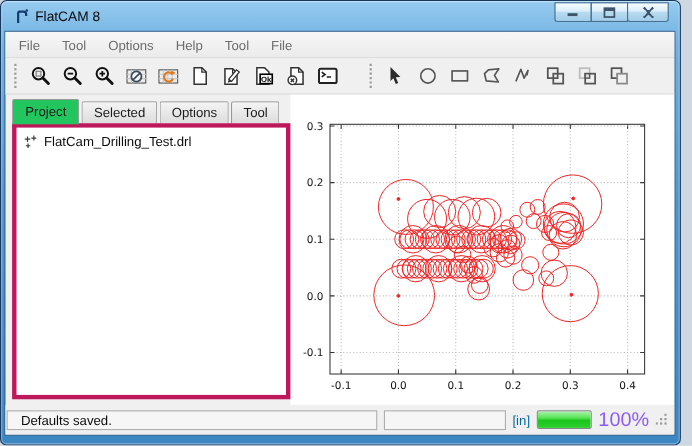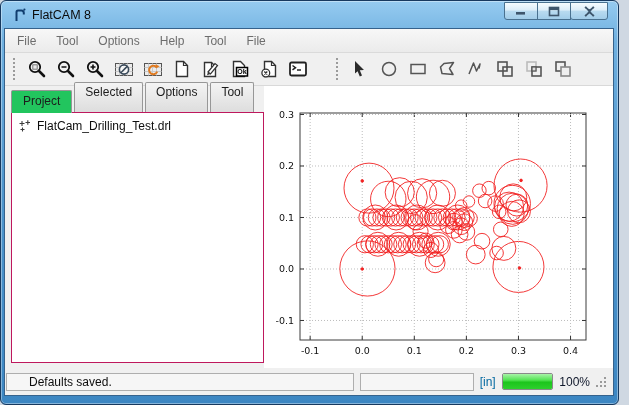--- a/index.html
+++ b/index.html
@@ -23,36 +23,36 @@
     background:linear-gradient(#f7f7f7,#ebebeb);border-bottom:1px solid #dadada;}
   .menu-item{font-size:12px;color:#6d6d6d;padding:4px 10px;}
   .toolbar{height:33px;display:flex;align-items:center;background:#f0f0f0;border-bottom:1px solid #d9d9d9;padding-left:5px;}
   .grip{width:3px;height:22px;border-left:2px dotted #9b9b9b;margin:0 6px 0 3px;}
   .grip.g2{margin-left:24px;}
   .tbtn{width:27px;height:27px;border:none;background:transparent;padding:0;margin:0 1px;
     display:flex;align-items:center;justify-content:center;}
   .main{flex:1;display:flex;min-height:0;}
   .left-panel{width:259px;display:flex;flex-direction:column;padding:3px 0 5px 6px;}
   .tabs{display:flex;align-items:flex-end;height:23px;position:relative;z-index:2;}
-  .tab{font-size:12px;color:#1c1c1c;line-height:14px;padding:2px 10px 13px;margin-right:2px;
+  .tab{font-size:12px;color:#1c1c1c;line-height:14px;padding:2px 10px 3px;margin-right:2px;
     background:linear-gradient(#f4f4f4,#dddddd);border:1px solid #979797;border-bottom:none;border-radius:2px 2px 0 0;}
   .tab.active{background:#22c55e;padding:3px 11px 5px;margin-bottom:-1px;}
-  .tree{flex:1;background:#fff;border:1px solid #be185d;position:relative;z-index:1;}
+  .tree{flex:1;background:#fff;border:4px solid #be185d;position:relative;z-index:1;}
   .tree-item{display:flex;align-items:center;gap:6px;padding:6px 0 0 5px;font-size:12px;color:#0d0d0d;}
   .right-panel{flex:1;background:#fff;position:relative;}
   .plot-svg{position:absolute;left:0;top:0;}
   .ticklabel{font-family:"DejaVu Sans",sans-serif;font-size:9.5px;fill:#101010;}
   .statusbar{height:27px;display:flex;align-items:center;gap:6px;padding:0 5px 0 1px;background:#f0f0f0;}
   .sunken{height:18px;border:1px solid #aeaeae;background:#f6f6f6;}
-  .status-msg{width:350px;font-size:12px;color:#0d0d0d;line-height:16px;padding-left:22px;}
+  .status-msg{width:350px;font-size:12px;color:#0d0d0d;line-height:16px;padding-left:12px;}
   .status-box2{width:115px;}
   .units{font-size:12px;color:#0369a1;}
   .pbar{width:52px;height:17px;border:1px solid #898989;border-radius:2px;background:linear-gradient(#dcdcdc,#f2f2f2);overflow:hidden;}
   .pfill{height:100%;background:linear-gradient(180deg,#a8f3a8 0%,#55e455 40%,#1cc51c 55%,#2dcf2d 100%);}
-  .plabel{font-size:12px;color:#0f172a;}
+  .plabel{font-size:18px;color:#8b5cf6;}
   .rgrip{margin-left:auto;align-self:flex-end;padding:0 1px 3px 0;}
 </style>
 </head>
 <body>
 
 <div class="window">
 
   <div class="titlebar">
     <span class="app-icon">
       <svg width="15" height="16" viewBox="0 0 15 16">

